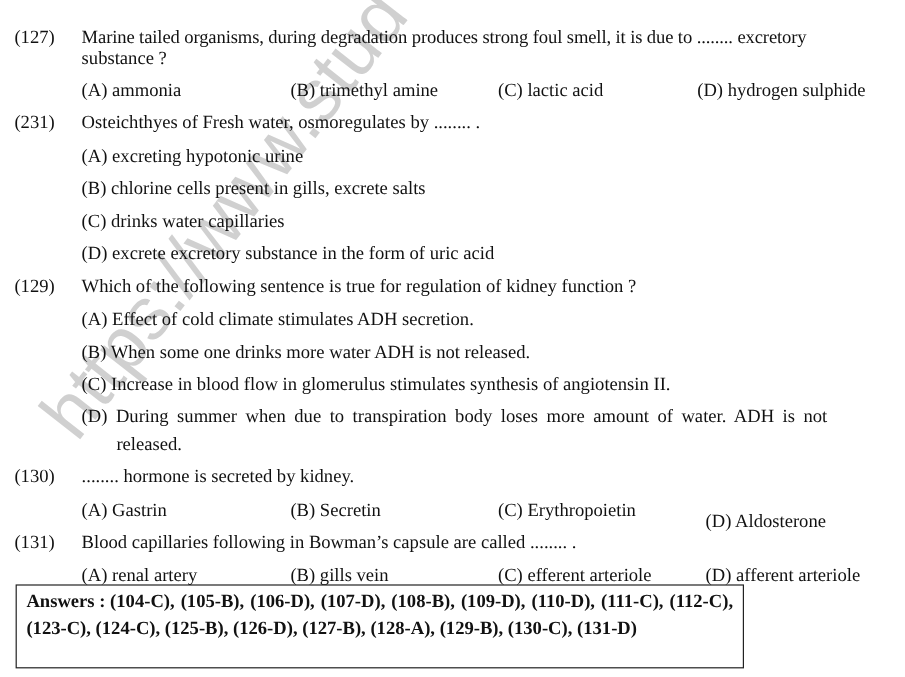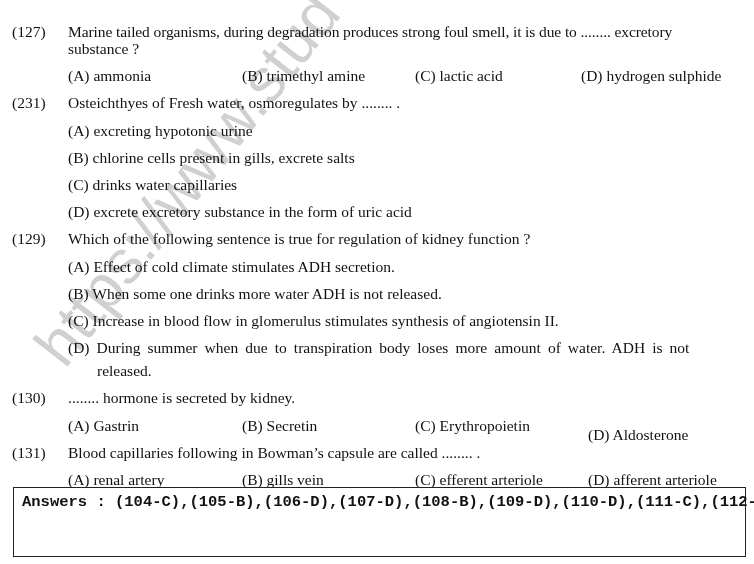--- a/index.html
+++ b/index.html
@@ -6,23 +6,23 @@
   body {
     width: 754px; height: 564px; position: relative; overflow: hidden;
     font-family: "Liberation Serif", "DejaVu Serif", serif;
     color: #111111; font-size: 15.5px;
   }
   .line { position: absolute; white-space: nowrap; line-height: 20px; margin-top: 15px; }
   .qnum { position: absolute; left: 12px; }
   .qtext { position: absolute; left: 68px; }
   .opt { position: absolute; }
   .answers {
-    position: absolute; left: 13px; top: 487px; width: 733px; height: 70px;
+    position: absolute; left: 13px; top: 487px; width: 607px; height: 70px;
     border: 1.5px solid #222; box-sizing: border-box;
-    font-weight: bold; font-size: 15.5px; padding: 3px 8px; line-height: 22px; font-family: Liberation Mono, monospace;
+    font-weight: bold; font-size: 15.5px; padding: 3px 8px; line-height: 22px;
   }
   .answers .row { white-space: nowrap; display: flex; justify-content: space-between; }
   .watermark {
     position: absolute; left: 20px; top: 335px; transform-origin: 0 0;
     transform: rotate(-52deg); font-family: "Liberation Sans", sans-serif;
     font-size: 62px; color: rgba(150,150,150,0.45); white-space: nowrap;
     pointer-events: none;
   }
 </style>
 </head>
@@ -82,13 +82,16 @@
     <span>Answers : (104-C),</span>
     <span>(105-B),</span>
     <span>(106-D),</span>
     <span>(107-D),</span>
     <span>(108-B),</span>
     <span>(109-D),</span>
     <span>(110-D),</span>
     <span>(111-C),</span>
     <span>(112-C),</span>
   </div>
+  <div class="row" style="justify-content:flex-start">
+    <span>(123-C), (124-C), (125-B), (126-D), (127-B), (128-A), (129-B), (130-C), (131-D)</span>
+  </div>
 </div>
 
 </body></html>

